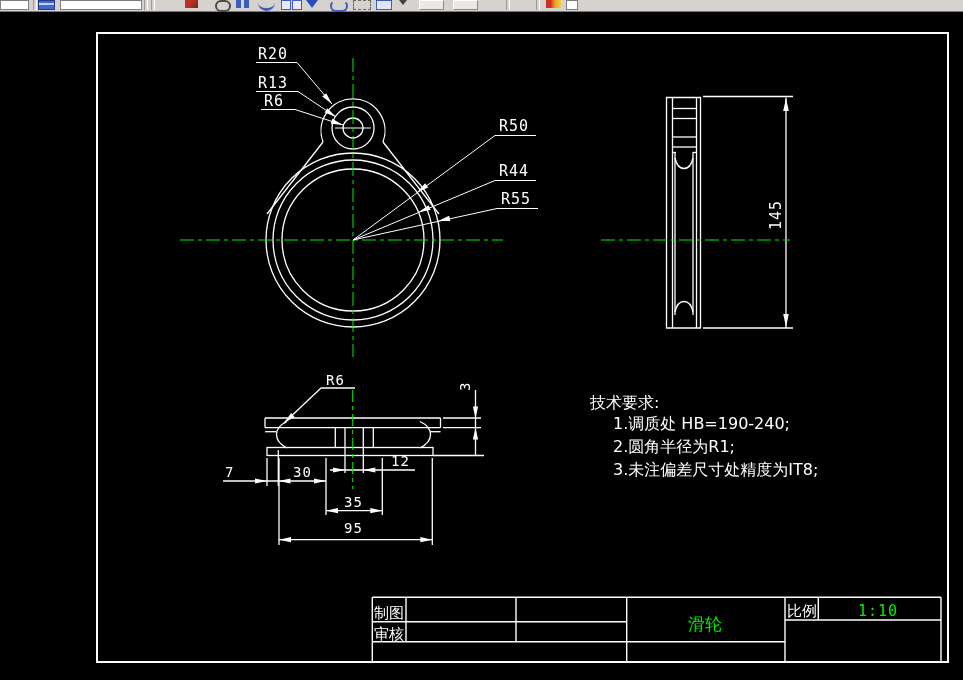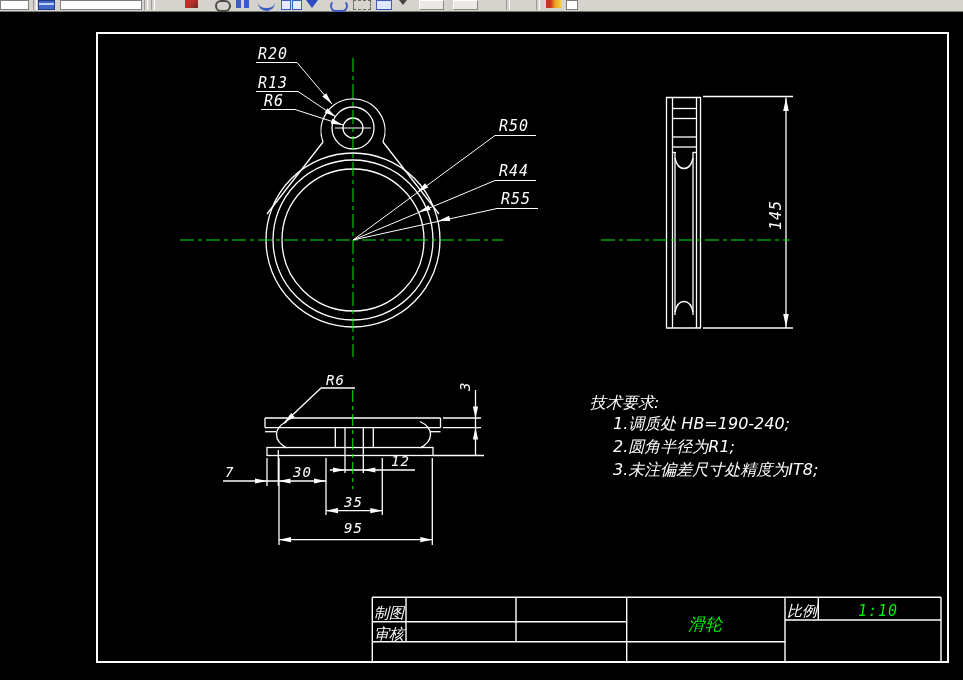--- a/index.html
+++ b/index.html
@@ -1,17 +1,17 @@
 <!DOCTYPE html>
 <html><head>
 <meta charset="utf-8">
 <style>
   html,body{margin:0;padding:0;background:#000;}
   #screen{position:relative;width:963px;height:680px;background:#000;overflow:hidden;
-          font-family:"DejaVu Sans Mono","Liberation Mono",monospace;font-style:italic;}
+          font-family:"DejaVu Sans Mono","Liberation Mono",monospace;}
   
   #toolbar{position:absolute;left:0;top:0;width:963px;height:11px;background:#d6d3ce;
            border-bottom:1px solid #7a7a74;}
   .tb{position:absolute;top:0;}
   .combo{background:#fff;border:1px solid #7f7f7f;height:8px;}
   .sep{width:2px;height:10px;border-left:1px solid #9a9a94;border-right:1px solid #fff;}
   .btn{background:#ece9e4;border:1px solid #fff;border-right-color:#8a8a84;border-bottom-color:#8a8a84;height:8px;}
   .ic{height:8px;}
   
   #canvas{position:absolute;left:0;top:11px;width:963px;height:669px;}

